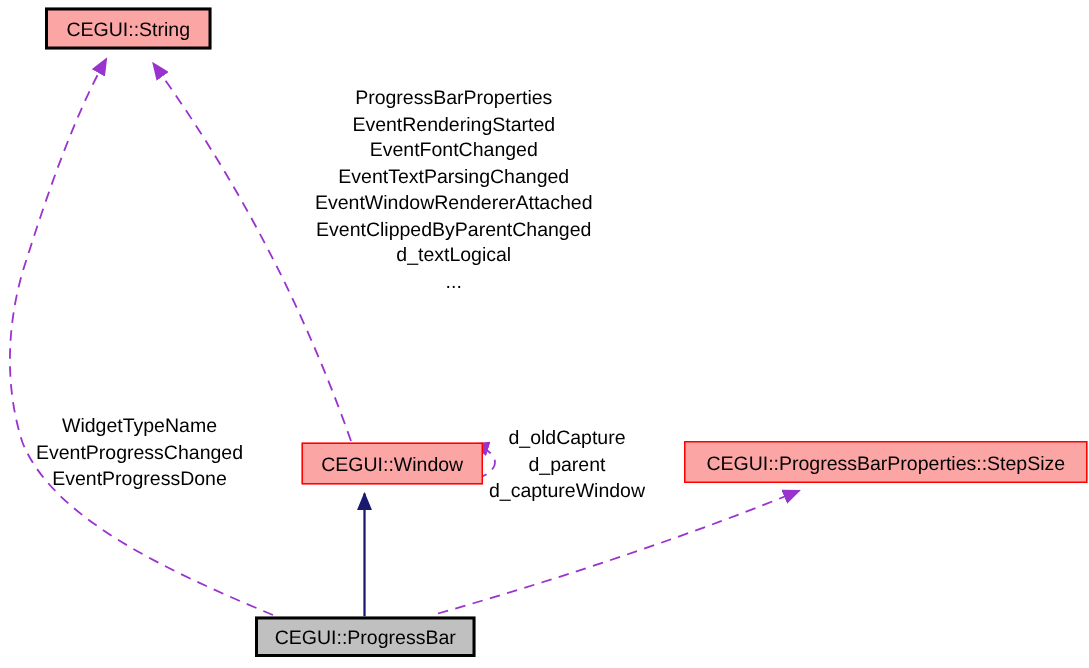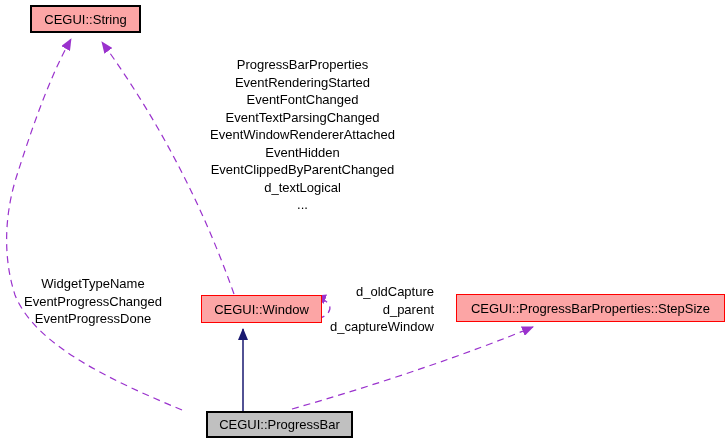--- a/index.html
+++ b/index.html
@@ -11,25 +11,25 @@
   .edges{position:absolute;left:0;top:0;width:726px;height:445px;}
   .edge-dashed{fill:none;stroke:#9a32cd;stroke-width:1.2;stroke-dasharray:7,5;}
   .edge-solid{fill:none;stroke:#191970;stroke-width:1.5;}
   .node{
     position:absolute;display:flex;align-items:center;justify-content:center;
     background:#fca5a5;white-space:nowrap;box-sizing:border-box;
   }
   .node-string{left:30px;top:5px;width:111px;height:28px;border:2px solid #000000;}
   .node-window{left:201px;top:295px;width:121px;height:28px;border:1px solid #ff0000;}
   .node-stepsize{left:456px;top:294px;width:269px;height:28px;border:1px solid #ff0000;}
-  .node-progressbar{left:170px;top:411px;width:147px;height:27px;border:2px solid #000000;background:#c0c0c0;margin-left:36px;}
+  .node-progressbar{left:170px;top:411px;width:147px;height:27px;border:2px solid #000000;background:#c0c0c0;}
   .lbl{position:absolute;text-align:center;line-height:17.5px;white-space:nowrap;}
   .lbl-events{left:190px;top:56px;width:225px;}
   .lbl-pbstring{left:18px;top:275px;width:150px;}
-  .lbl-capture{left:322px;top:283px;width:112px;text-align:right;}
+  .lbl-capture{left:322px;top:283px;width:112px;}
   .lbl-stepprop{left:404px;top:368px;width:130px;text-align:left;}
 </style>
 </head>
 <body>
 
 <div class="canvas">
 
   <svg class="edges" width="726" height="445" viewBox="0 0 726 445" xmlns="http://www.w3.org/2000/svg">
     <defs>
       <marker id="ah-purple" viewBox="0 0 12 10" refX="11" refY="5" markerWidth="12" markerHeight="10" orient="auto" markerUnits="userSpaceOnUse">
@@ -66,21 +66,20 @@
   <div class="node node-progressbar">
     <span>CEGUI::ProgressBar</span>
   </div>
 
   <div class="lbl lbl-events">
     <div>ProgressBarProperties</div>
     <div>EventRenderingStarted</div>
     <div>EventFontChanged</div>
     <div>EventTextParsingChanged</div>
     <div>EventWindowRendererAttached</div>
-    <div>EventHidden</div>
     <div>EventClippedByParentChanged</div>
     <div>d_textLogical</div>
     <div>...</div>
   </div>
 
   <div class="lbl lbl-pbstring">
     <div>WidgetTypeName</div>
     <div>EventProgressChanged</div>
     <div>EventProgressDone</div>
   </div>

